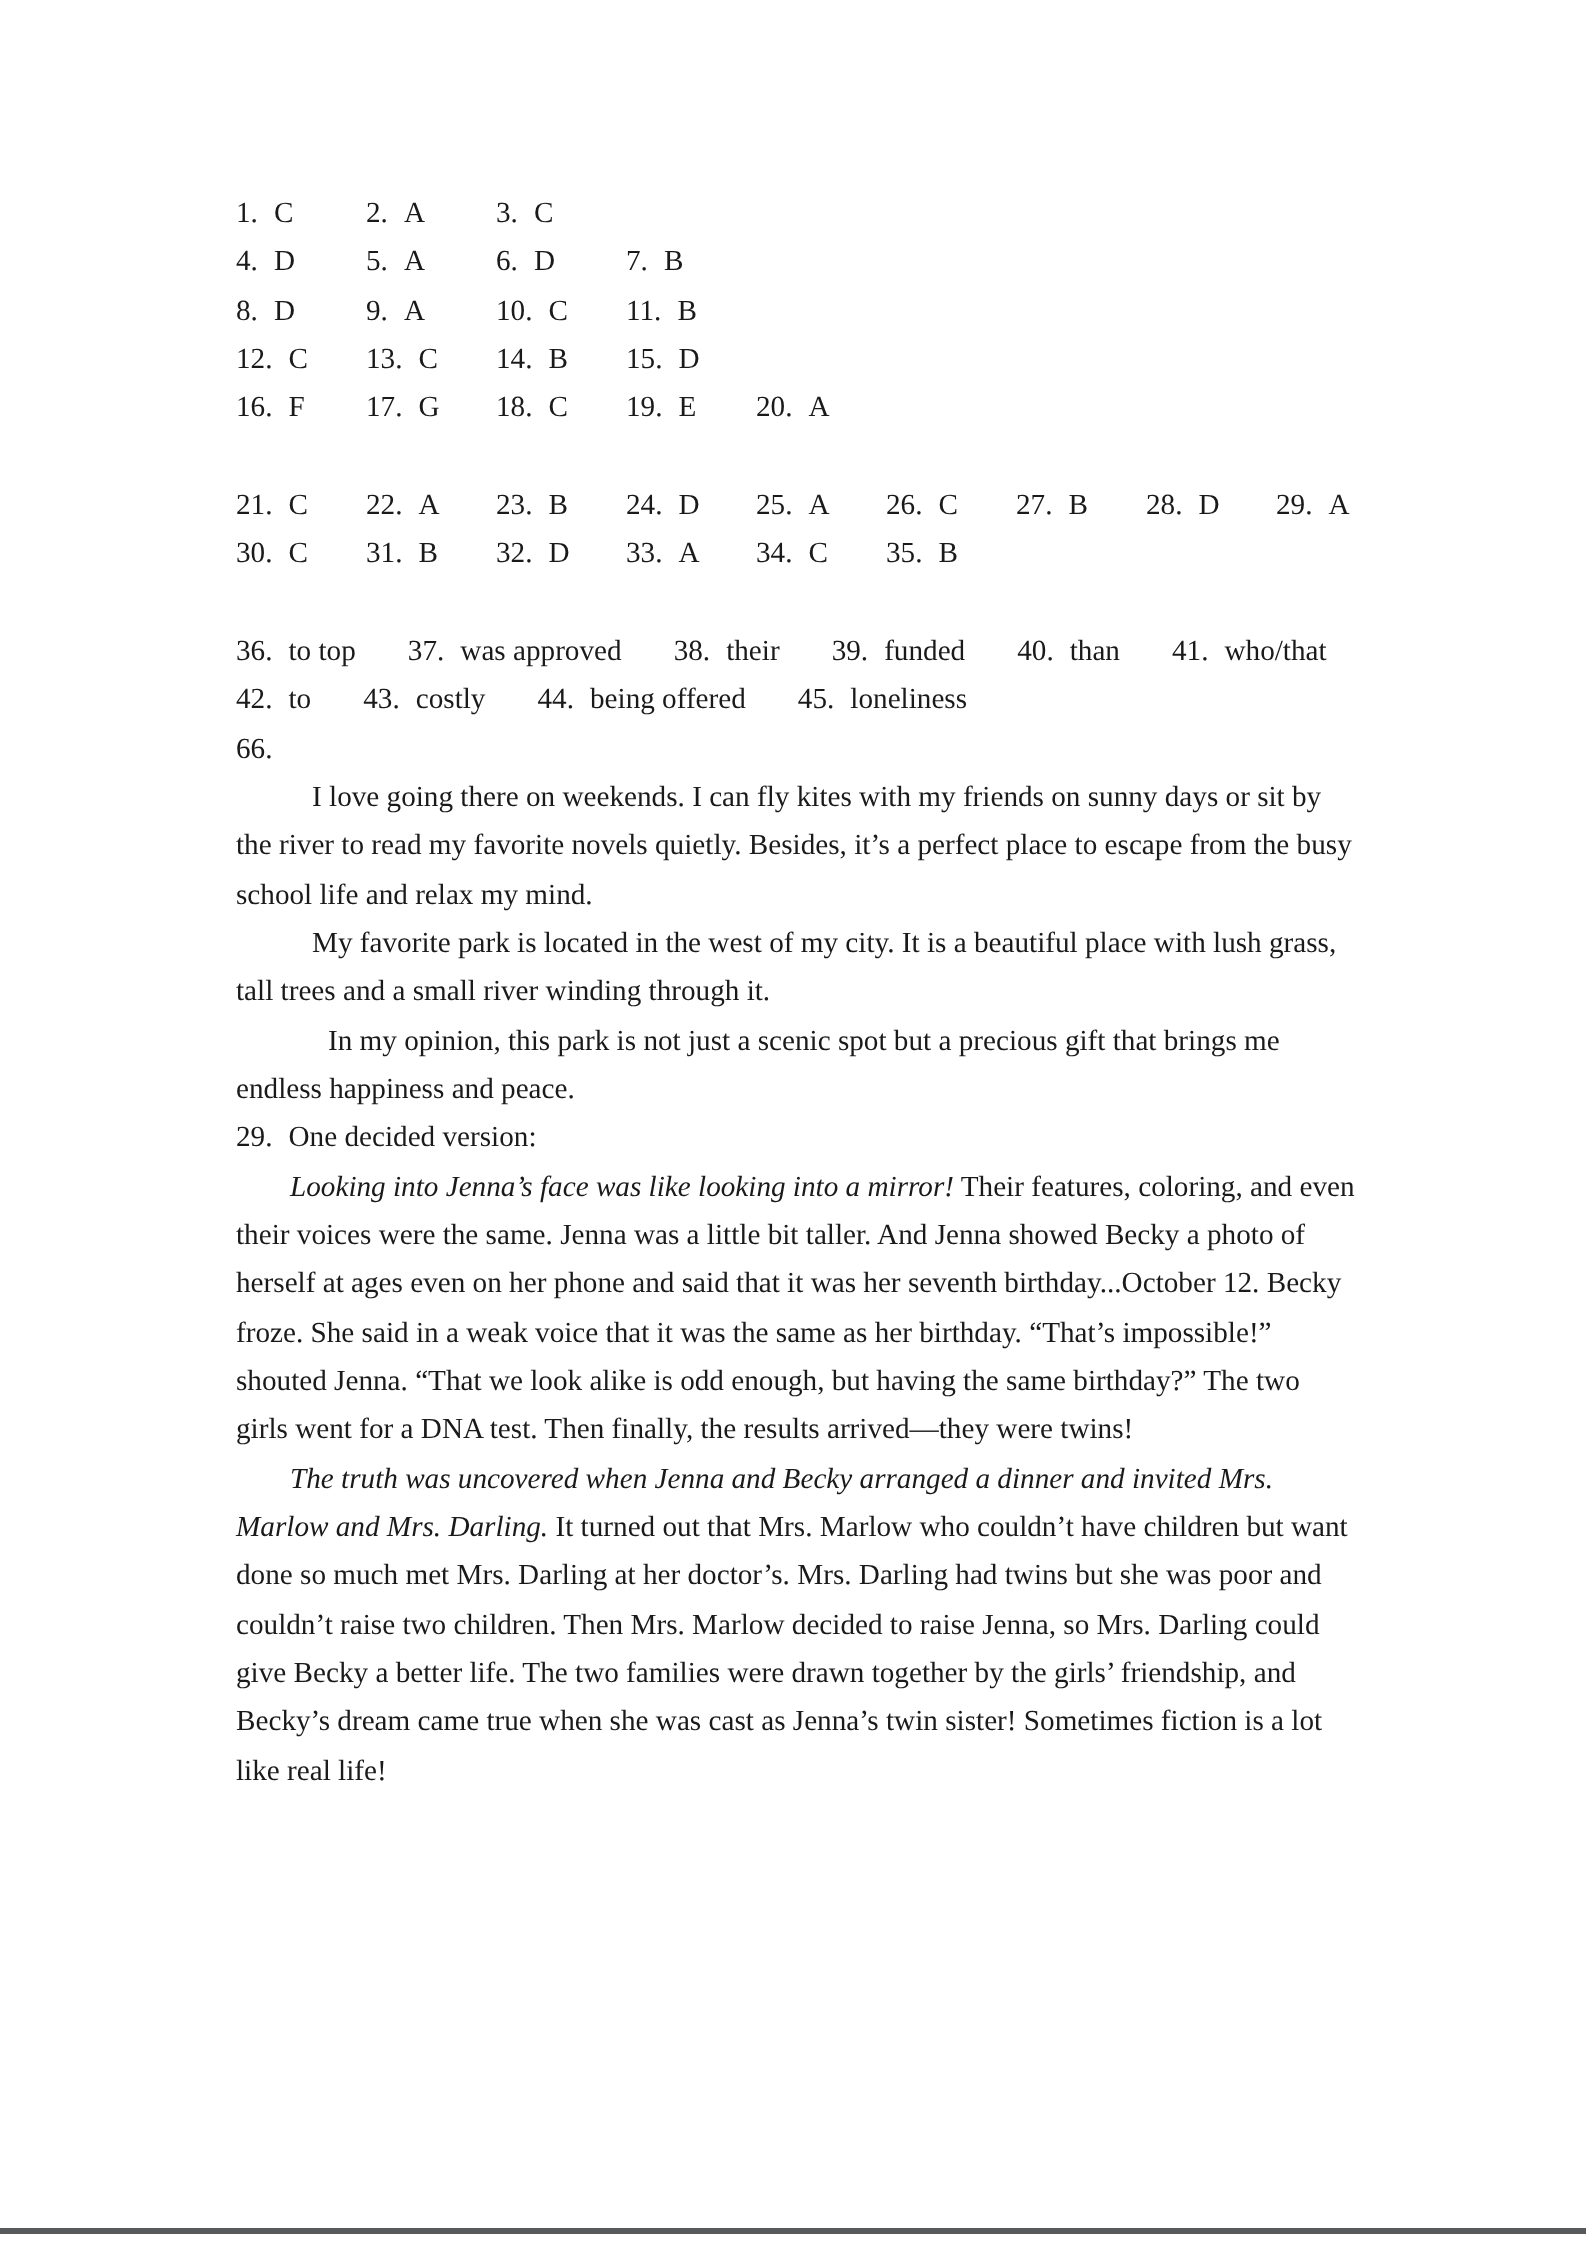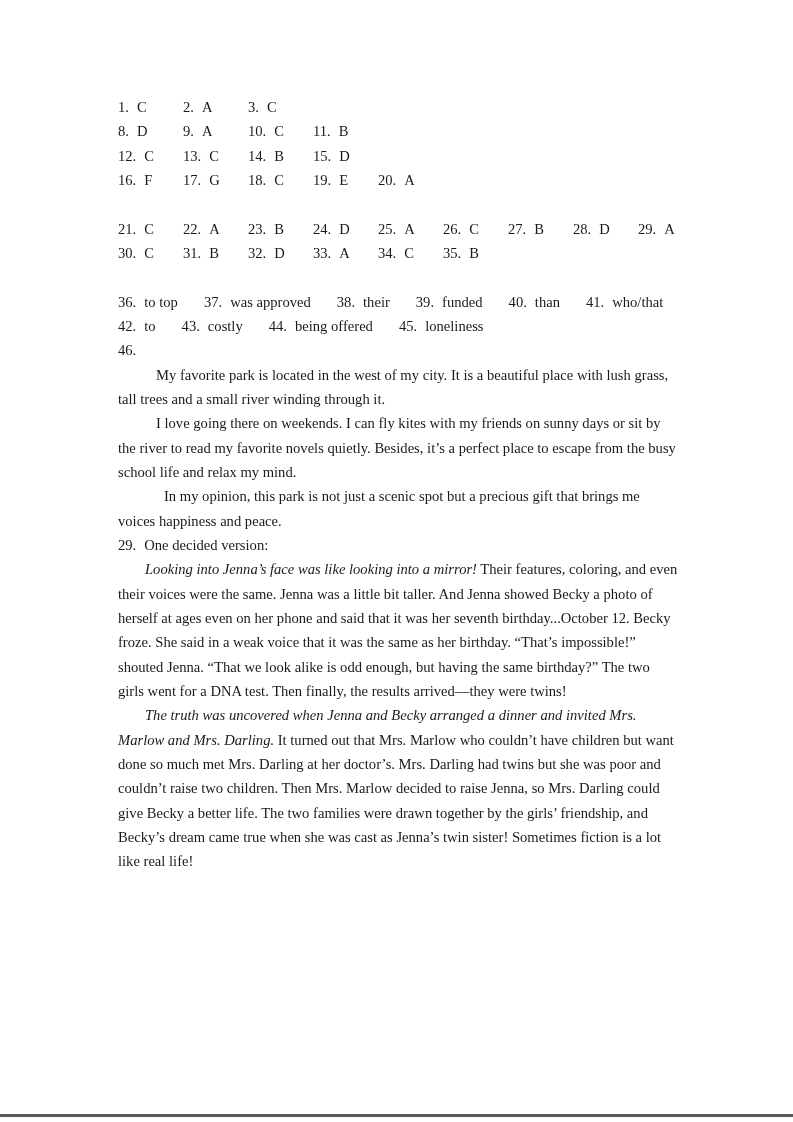--- a/index.html
+++ b/index.html
@@ -68,20 +68,21 @@
   }
 </style>
 </head>
 <body>
 
 <div class="page">
   <div class="content">
 
     <section class="grp-letters">
         <div class="ans-row"><span class="ans-item"><span class="ans-num">1.</span><span class="ans-val">C</span></span><span class="ans-item"><span class="ans-num">2.</span><span class="ans-val">A</span></span><span class="ans-item"><span class="ans-num">3.</span><span class="ans-val">C</span></span></div>
+        <div class="ans-row"><span class="ans-item"><span class="ans-num">4.</span><span class="ans-val">D</span></span><span class="ans-item"><span class="ans-num">5.</span><span class="ans-val">A</span></span><span class="ans-item"><span class="ans-num">6.</span><span class="ans-val">D</span></span><span class="ans-item"><span class="ans-num">7.</span><span class="ans-val">B</span></span></div>
         <div class="ans-row"><span class="ans-item"><span class="ans-num">8.</span><span class="ans-val">D</span></span><span class="ans-item"><span class="ans-num">9.</span><span class="ans-val">A</span></span><span class="ans-item"><span class="ans-num">10.</span><span class="ans-val">C</span></span><span class="ans-item"><span class="ans-num">11.</span><span class="ans-val">B</span></span></div>
         <div class="ans-row"><span class="ans-item"><span class="ans-num">12.</span><span class="ans-val">C</span></span><span class="ans-item"><span class="ans-num">13.</span><span class="ans-val">C</span></span><span class="ans-item"><span class="ans-num">14.</span><span class="ans-val">B</span></span><span class="ans-item"><span class="ans-num">15.</span><span class="ans-val">D</span></span></div>
         <div class="ans-row"><span class="ans-item"><span class="ans-num">16.</span><span class="ans-val">F</span></span><span class="ans-item"><span class="ans-num">17.</span><span class="ans-val">G</span></span><span class="ans-item"><span class="ans-num">18.</span><span class="ans-val">C</span></span><span class="ans-item"><span class="ans-num">19.</span><span class="ans-val">E</span></span><span class="ans-item"><span class="ans-num">20.</span><span class="ans-val">A</span></span></div>
       </section>
 
     <div class="spacer"></div>
 
     <section class="grp-letters">
         <div class="ans-row"><span class="ans-item"><span class="ans-num">21.</span><span class="ans-val">C</span></span><span class="ans-item"><span class="ans-num">22.</span><span class="ans-val">A</span></span><span class="ans-item"><span class="ans-num">23.</span><span class="ans-val">B</span></span><span class="ans-item"><span class="ans-num">24.</span><span class="ans-val">D</span></span><span class="ans-item"><span class="ans-num">25.</span><span class="ans-val">A</span></span><span class="ans-item"><span class="ans-num">26.</span><span class="ans-val">C</span></span><span class="ans-item"><span class="ans-num">27.</span><span class="ans-val">B</span></span><span class="ans-item"><span class="ans-num">28.</span><span class="ans-val">D</span></span><span class="ans-item"><span class="ans-num">29.</span><span class="ans-val">A</span></span></div>
         <div class="ans-row"><span class="ans-item"><span class="ans-num">30.</span><span class="ans-val">C</span></span><span class="ans-item"><span class="ans-num">31.</span><span class="ans-val">B</span></span><span class="ans-item"><span class="ans-num">32.</span><span class="ans-val">D</span></span><span class="ans-item"><span class="ans-num">33.</span><span class="ans-val">A</span></span><span class="ans-item"><span class="ans-num">34.</span><span class="ans-val">C</span></span><span class="ans-item"><span class="ans-num">35.</span><span class="ans-val">B</span></span></div>
@@ -89,25 +90,25 @@
 
     <div class="spacer"></div>
 
     <section class="grp-words">
         <div class="ans-row"><span class="ans-item"><span class="ans-num">36.</span><span class="ans-val">to top</span></span><span class="ans-item"><span class="ans-num">37.</span><span class="ans-val">was approved</span></span><span class="ans-item"><span class="ans-num">38.</span><span class="ans-val">their</span></span><span class="ans-item"><span class="ans-num">39.</span><span class="ans-val">funded</span></span><span class="ans-item"><span class="ans-num">40.</span><span class="ans-val">than</span></span><span class="ans-item"><span class="ans-num">41.</span><span class="ans-val">who/that</span></span></div>
         <div class="ans-row"><span class="ans-item"><span class="ans-num">42.</span><span class="ans-val">to</span></span><span class="ans-item"><span class="ans-num">43.</span><span class="ans-val">costly</span></span><span class="ans-item"><span class="ans-num">44.</span><span class="ans-val">being offered</span></span><span class="ans-item"><span class="ans-num">45.</span><span class="ans-val">loneliness</span></span></div>
       </section>
 
     <div>
       <div>
-        <span class="label-num">46.</span>
+        <span class="label-num">66.</span>
       </div>
+      <p class="para indent-a">I love going there on weekends. I can fly kites with my friends on sunny days or sit by the river to read my favorite novels quietly. Besides, it’s a perfect place to escape from the busy school life and relax my mind.</p>
       <p class="para indent-a">My favorite park is located in the west of my city. It is a beautiful place with lush grass, tall trees and a small river winding through it.</p>
-      <p class="para indent-a">I love going there on weekends. I can fly kites with my friends on sunny days or sit by the river to read my favorite novels quietly. Besides, it’s a perfect place to escape from the busy school life and relax my mind.</p>
-      <p class="para indent-b">In my opinion, this park is not just a scenic spot but a precious gift that brings me voices happiness and peace.</p>
+      <p class="para indent-b">In my opinion, this park is not just a scenic spot but a precious gift that brings me endless happiness and peace.</p>
     </div>
 
     <div>
       <div>
         <span class="label-num">29.</span><span>One decided version:</span>
       </div>
       <p class="para indent-c"><span class="italic-lead">Looking into Jenna’s face was like looking into a mirror!</span><span> Their features, coloring, and even their voices were the same. Jenna was a little bit taller. And Jenna showed Becky a photo of herself at ages even on her phone and said that it was her seventh birthday...October 12. Becky froze. She said in a weak voice that it was the same as her birthday. “That’s impossible!” shouted Jenna. “That we look alike is odd enough, but having the same birthday?” The two girls went for a DNA test. Then finally, the results arrived—they were twins!</span></p>
       <p class="para indent-c"><span class="italic-lead">The truth was uncovered when Jenna and Becky arranged a dinner and invited Mrs. Marlow and Mrs. Darling.</span><span> It turned out that Mrs. Marlow who couldn’t have children but want done so much met Mrs. Darling at her doctor’s. Mrs. Darling had twins but she was poor and couldn’t raise two children. Then Mrs. Marlow decided to raise Jenna, so Mrs. Darling could give Becky a better life. The two families were drawn together by the girls’ friendship, and Becky’s dream came true when she was cast as Jenna’s twin sister! Sometimes fiction is a lot like real life!</span></p>
     </div>
 

